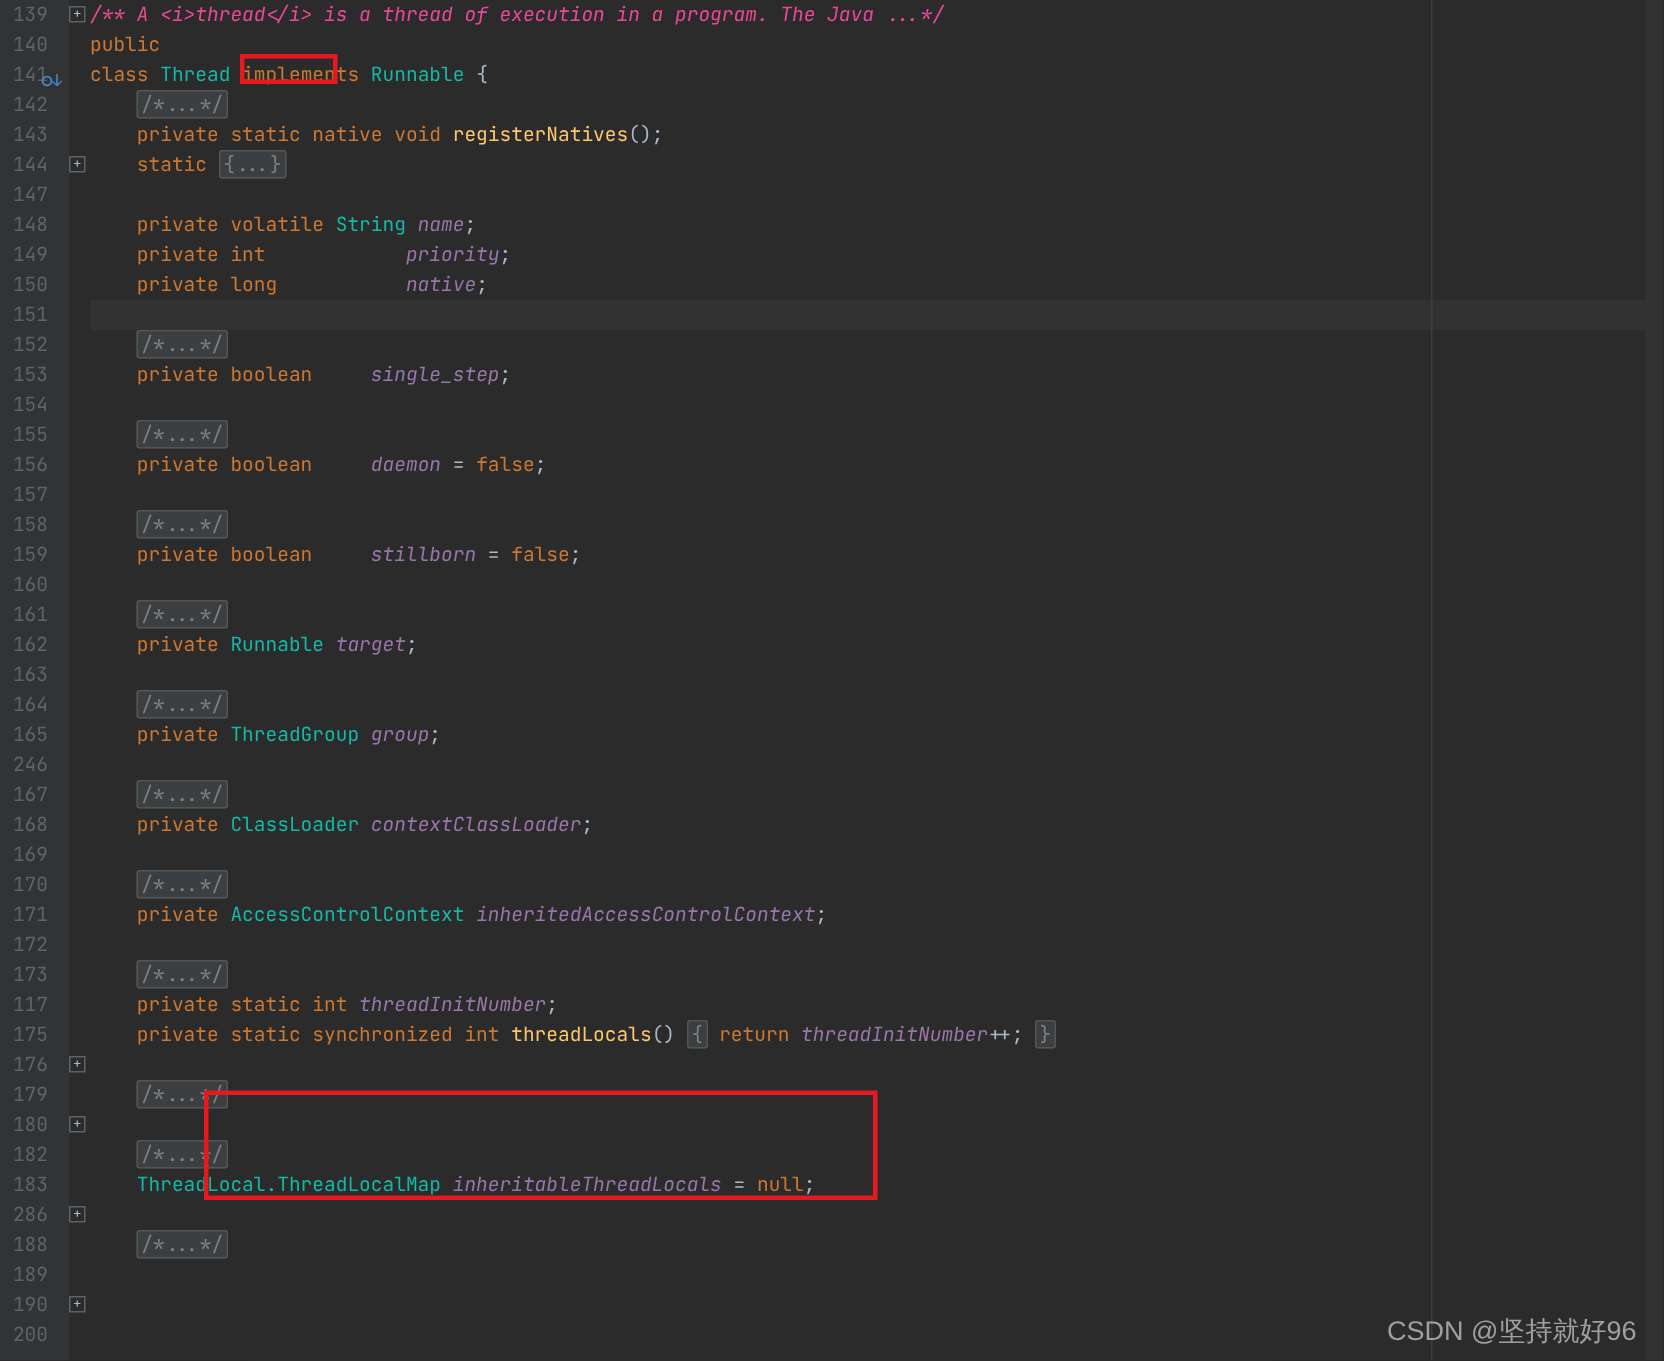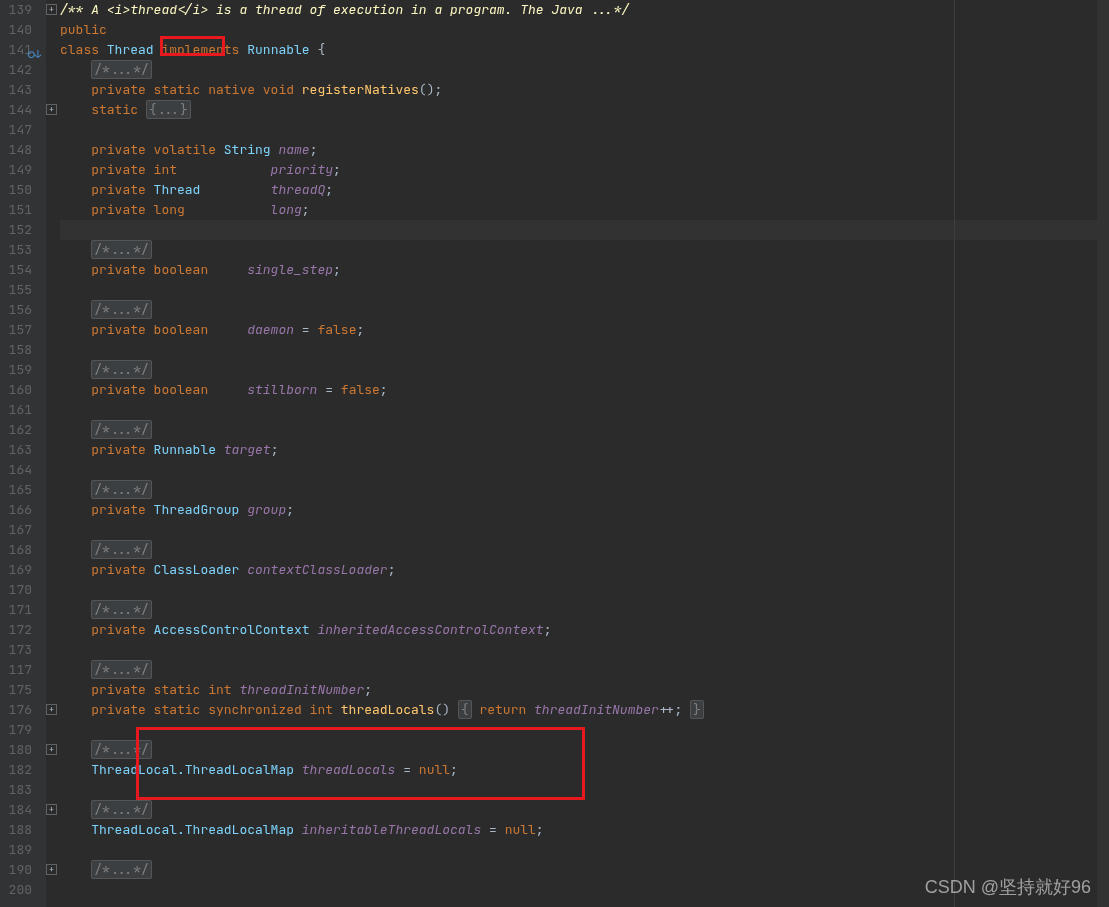--- a/index.html
+++ b/index.html
@@ -63,24 +63,24 @@
   }
   .row {
     height: 20px;
     line-height: 20px;
     white-space: pre;
   }
   .row.hl {
     background: #323232;
   }
   .kw { color: #cc7832; text-align: center; }
-  .str, .type { color: #7dd3fc; }
+  .str, .type { color: #14b8a6; }
   .field { color: #9876aa; font-style: italic; }
   .method { color: #ffc66d; text-align: right; }
-  .comment { color: #fef9c3; font-style: italic; }
+  .comment { color: #ec4899; font-style: italic; }
   .collapsed-blk { color: #808080; background: #3c3f41; border:1px solid #555; padding:0 2px; border-radius:2px;}
   .redbox {
     position: absolute;
     border: 3px solid #e7191f;
     pointer-events: none;
     box-sizing: border-box;
   }
   .right-strip {
     position:absolute; right:0; top:0; width:12px; height:100%;
     background:#323232;
@@ -122,36 +122,36 @@
       <div class="line-num">156</div>
       <div class="line-num">157</div>
       <div class="line-num">158</div>
       <div class="line-num">159</div>
       <div class="line-num">160</div>
       <div class="line-num">161</div>
       <div class="line-num">162</div>
       <div class="line-num">163</div>
       <div class="line-num">164</div>
       <div class="line-num">165</div>
-      <div class="line-num">166</div>
+      <div class="line-num">246</div>
       <div class="line-num">167</div>
       <div class="line-num">168</div>
       <div class="line-num">169</div>
       <div class="line-num">170</div>
       <div class="line-num">171</div>
       <div class="line-num">172</div>
       <div class="line-num">173</div>
       <div class="line-num">117</div>
       <div class="line-num">175</div>
       <div class="line-num">176</div>
       <div class="line-num">179</div>
       <div class="line-num">180</div>
       <div class="line-num">182</div>
       <div class="line-num">183</div>
-      <div class="line-num">184</div>
+      <div class="line-num">286</div>
       <div class="line-num">188</div>
       <div class="line-num">189</div>
       <div class="line-num">190</div>
       <div class="line-num">200</div>
     </div>
   <div class="fold-col" id="foldcol">
       <div style="height: 20px; position: relative;">
         <div class="fold-mark" style="top: 4px;">+</div>
       </div>
       <div style="height: 20px; position: relative;"></div>
@@ -213,22 +213,21 @@
     <div class="vsep"></div>
   <div class="row"><span class="comment">/** A &lt;i&gt;thread&lt;/i&gt; is a thread of execution in a program. The Java ...*/</span></div>
       <div class="row"><span class="kw">public</span></div>
       <div class="row"><span class="kw">class </span><span class="type">Thread </span><span class="kw">implements </span><span class="type">Runnable </span><span>{</span></div>
       <div class="row"><span>    </span><span class="collapsed-blk">/*...*/</span></div>
       <div class="row"><span>    </span><span class="kw">private static native void </span><span class="method">registerNatives</span><span>();</span></div>
       <div class="row"><span>    </span><span class="kw">static </span><span class="collapsed-blk">{...}</span></div>
       <div class="row"></div>
       <div class="row"><span>    </span><span class="kw">private volatile </span><span class="type">String </span><span class="field">name</span><span>;</span></div>
       <div class="row"><span>    </span><span class="kw">private int            </span><span class="field">priority</span><span>;</span></div>
-      <div class="row"><span>    </span><span class="kw">private </span><span class="type">Thread         </span><span class="field">threadQ</span><span>;</span></div>
-      <div class="row"><span>    </span><span class="kw">private long           </span><span class="field">long</span><span>;</span></div>
+      <div class="row"><span>    </span><span class="kw">private long           </span><span class="field">native</span><span>;</span></div>
       <div class="row hl"></div>
       <div class="row"><span>    </span><span class="collapsed-blk">/*...*/</span></div>
       <div class="row"><span>    </span><span class="kw">private boolean     </span><span class="field">single_step</span><span>;</span></div>
       <div class="row"></div>
       <div class="row"><span>    </span><span class="collapsed-blk">/*...*/</span></div>
       <div class="row"><span>    </span><span class="kw">private boolean     </span><span class="field">daemon</span><span> = </span><span class="kw">false</span><span>;</span></div>
       <div class="row"></div>
       <div class="row"><span>    </span><span class="collapsed-blk">/*...*/</span></div>
       <div class="row"><span>    </span><span class="kw">private boolean     </span><span class="field">stillborn</span><span> = </span><span class="kw">false</span><span>;</span></div>
       <div class="row"></div>
@@ -242,21 +241,20 @@
       <div class="row"><span>    </span><span class="kw">private </span><span class="type">ClassLoader </span><span class="field">contextClassLoader</span><span>;</span></div>
       <div class="row"></div>
       <div class="row"><span>    </span><span class="collapsed-blk">/*...*/</span></div>
       <div class="row"><span>    </span><span class="kw">private </span><span class="type">AccessControlContext </span><span class="field">inheritedAccessControlContext</span><span>;</span></div>
       <div class="row"></div>
       <div class="row"><span>    </span><span class="collapsed-blk">/*...*/</span></div>
       <div class="row"><span>    </span><span class="kw">private static int </span><span class="field">threadInitNumber</span><span>;</span></div>
       <div class="row"><span>    </span><span class="kw">private static synchronized int </span><span class="method">threadLocals</span><span>() </span><span class="collapsed-blk">{</span><span class="kw"> return </span><span class="field">threadInitNumber</span><span>++; </span><span class="collapsed-blk">}</span></div>
       <div class="row"></div>
       <div class="row"><span>    </span><span class="collapsed-blk">/*...*/</span></div>
-      <div class="row"><span>    </span><span class="type">ThreadLocal.ThreadLocalMap </span><span class="field">threadLocals</span><span> = </span><span class="kw">null</span><span>;</span></div>
       <div class="row"></div>
       <div class="row"><span>    </span><span class="collapsed-blk">/*...*/</span></div>
       <div class="row"><span>    </span><span class="type">ThreadLocal.ThreadLocalMap </span><span class="field">inheritableThreadLocals</span><span> = </span><span class="kw">null</span><span>;</span></div>
       <div class="row"></div>
       <div class="row"><span>    </span><span class="collapsed-blk">/*...*/</span></div>
       <div class="redbox" style="top: 36px; left: 102px; width: 65px; height: 20px;"></div>
       <div class="redbox" style="top: 727px; left: 78px; width: 449px; height: 73px;"></div>
     </div>
   <div class="right-strip"></div>
   <div class="watermark">CSDN @坚持就好96</div>

